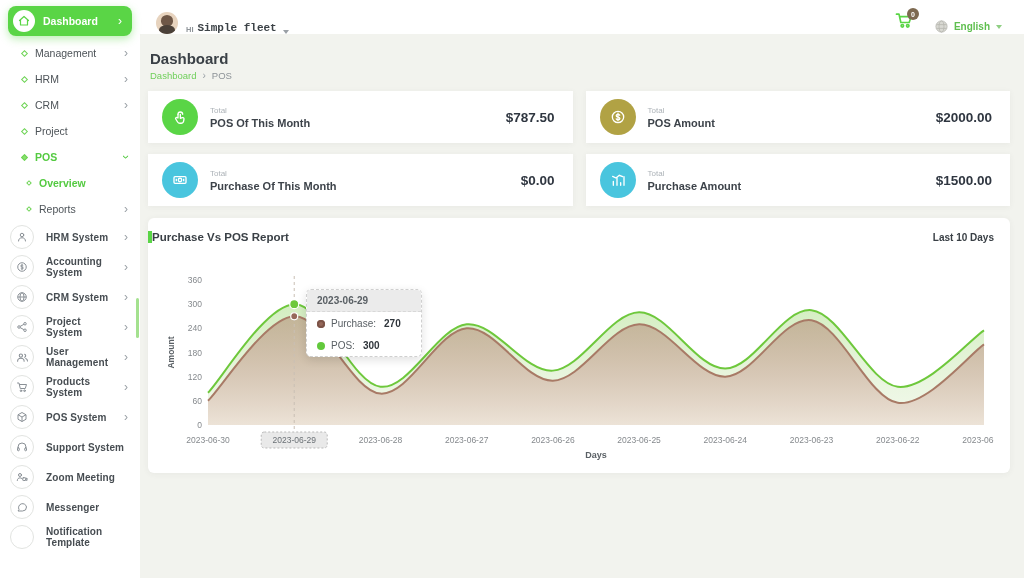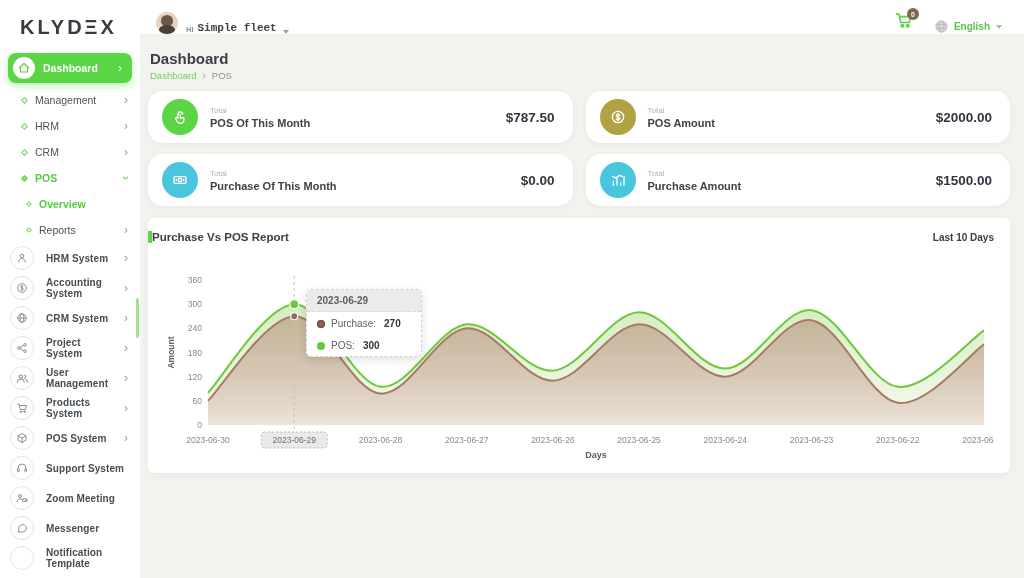--- a/index.html
+++ b/index.html
@@ -53,21 +53,21 @@
   .main { position:absolute; left:140px; top:38px; right:0; bottom:0; padding:10px 14px 0 8px; }
   .page-head { margin:2px 0 10px 2px; }
   .page-title { font-size:15px; font-weight:bold; color:#3a4046; }
   .breadcrumb { margin-top:3px; font-size:9.5px; display:flex; align-items:center; gap:6px; }
   .bc-home { color:#6fcf5a; cursor:pointer; }
   .bc-sep { color:#9aa0a6; font-size:10px; }
   .bc-sep::after { content:"›"; }
   .bc-current { color:#8d9398; }
 
   .cards { display:grid; grid-template-columns:1fr 1fr; gap:11px 13px; }
-  .stat-card { background:#fff; border-radius:15px; height:52px; display:flex; align-items:center; padding:0 18px 0 14px; box-shadow:0 1px 6px rgba(60,70,60,.06); }
+  .stat-card { background:#fff; border-radius:0; height:52px; display:flex; align-items:center; padding:0 18px 0 14px; box-shadow:0 1px 6px rgba(60,70,60,.06); }
   .stat-icon { width:36px; height:36px; border-radius:50%; display:flex; align-items:center; justify-content:center; flex:none; }
   .stat-texts { margin-left:12px; flex:1; }
   .stat-kicker { font-size:8px; color:#adb3b8; }
   .stat-label { font-size:11px; font-weight:bold; color:#3d434a; margin-top:2px; }
   .stat-value { font-size:13.5px; font-weight:bold; color:#2f3640; }
 
   .chart-card { margin-top:12px; background:#fff; border-radius:6px; height:255px; padding:13px 16px 0 16px; box-shadow:0 1px 6px rgba(60,70,60,.06); }
   .chart-head { display:flex; align-items:center; justify-content:space-between; }
   .chart-title { border-left:4px solid #5ad546; margin-left:-16px; padding-left:0; font-size:11.5px; font-weight:bold; color:#3a4046; }
   .chart-range { font-size:10px; font-weight:bold; color:#3a4046; }
@@ -79,21 +79,20 @@
   .tt-row { display:flex; align-items:center; gap:6px; padding:6px 10px 5px 10px; color:#5a6065; }
   .dot { width:8px; height:8px; border-radius:50%; flex:none; }
   .dot.purchase { background:#96685a; box-shadow:inset 0 0 0 2px #7c5347; }
   .dot.pos { background:#62c93c; }
   .tt-value { font-weight:bold; color:#30363c; margin-left:2px; }
 </style>
 </head>
 <body>
 
 <div class="sidebar">
-  <div class="logo">KLYDΞX</div>
 
   <div class="nav-pill">
     <span class="pill-circle">
       <svg width="12" height="12" viewBox="0 0 24 24" fill="none" stroke="#5ad546" stroke-width="2.4" stroke-linecap="round" stroke-linejoin="round">
           <path d="M3 11l9-8 9 8"></path>
           <path d="M5 10v10h14V10"></path>
         </svg>
     </span>
     <span class="nav-label">Dashboard</span>
     <span class="chev"></span>
@@ -106,20 +105,24 @@
   </div>
   <div class="nav-item">
     <span class="bullet"></span>
     <span class="nav-label">HRM</span>
     <span class="chev"></span>
   </div>
   <div class="nav-item">
     <span class="bullet"></span>
     <span class="nav-label">CRM</span>
     <span class="chev"></span>
+  </div>
+  <div class="nav-item">
+    <span class="bullet"></span>
+    <span class="nav-label">Project</span>
   </div>
   <div class="nav-item green">
     <span class="bullet"></span>
     <span class="nav-label">POS</span>
     <span class="chev down"></span>
   </div>
   <div class="nav-item child active">
     <span class="bullet"></span>
     <span class="nav-label">Overview</span>
   </div>

